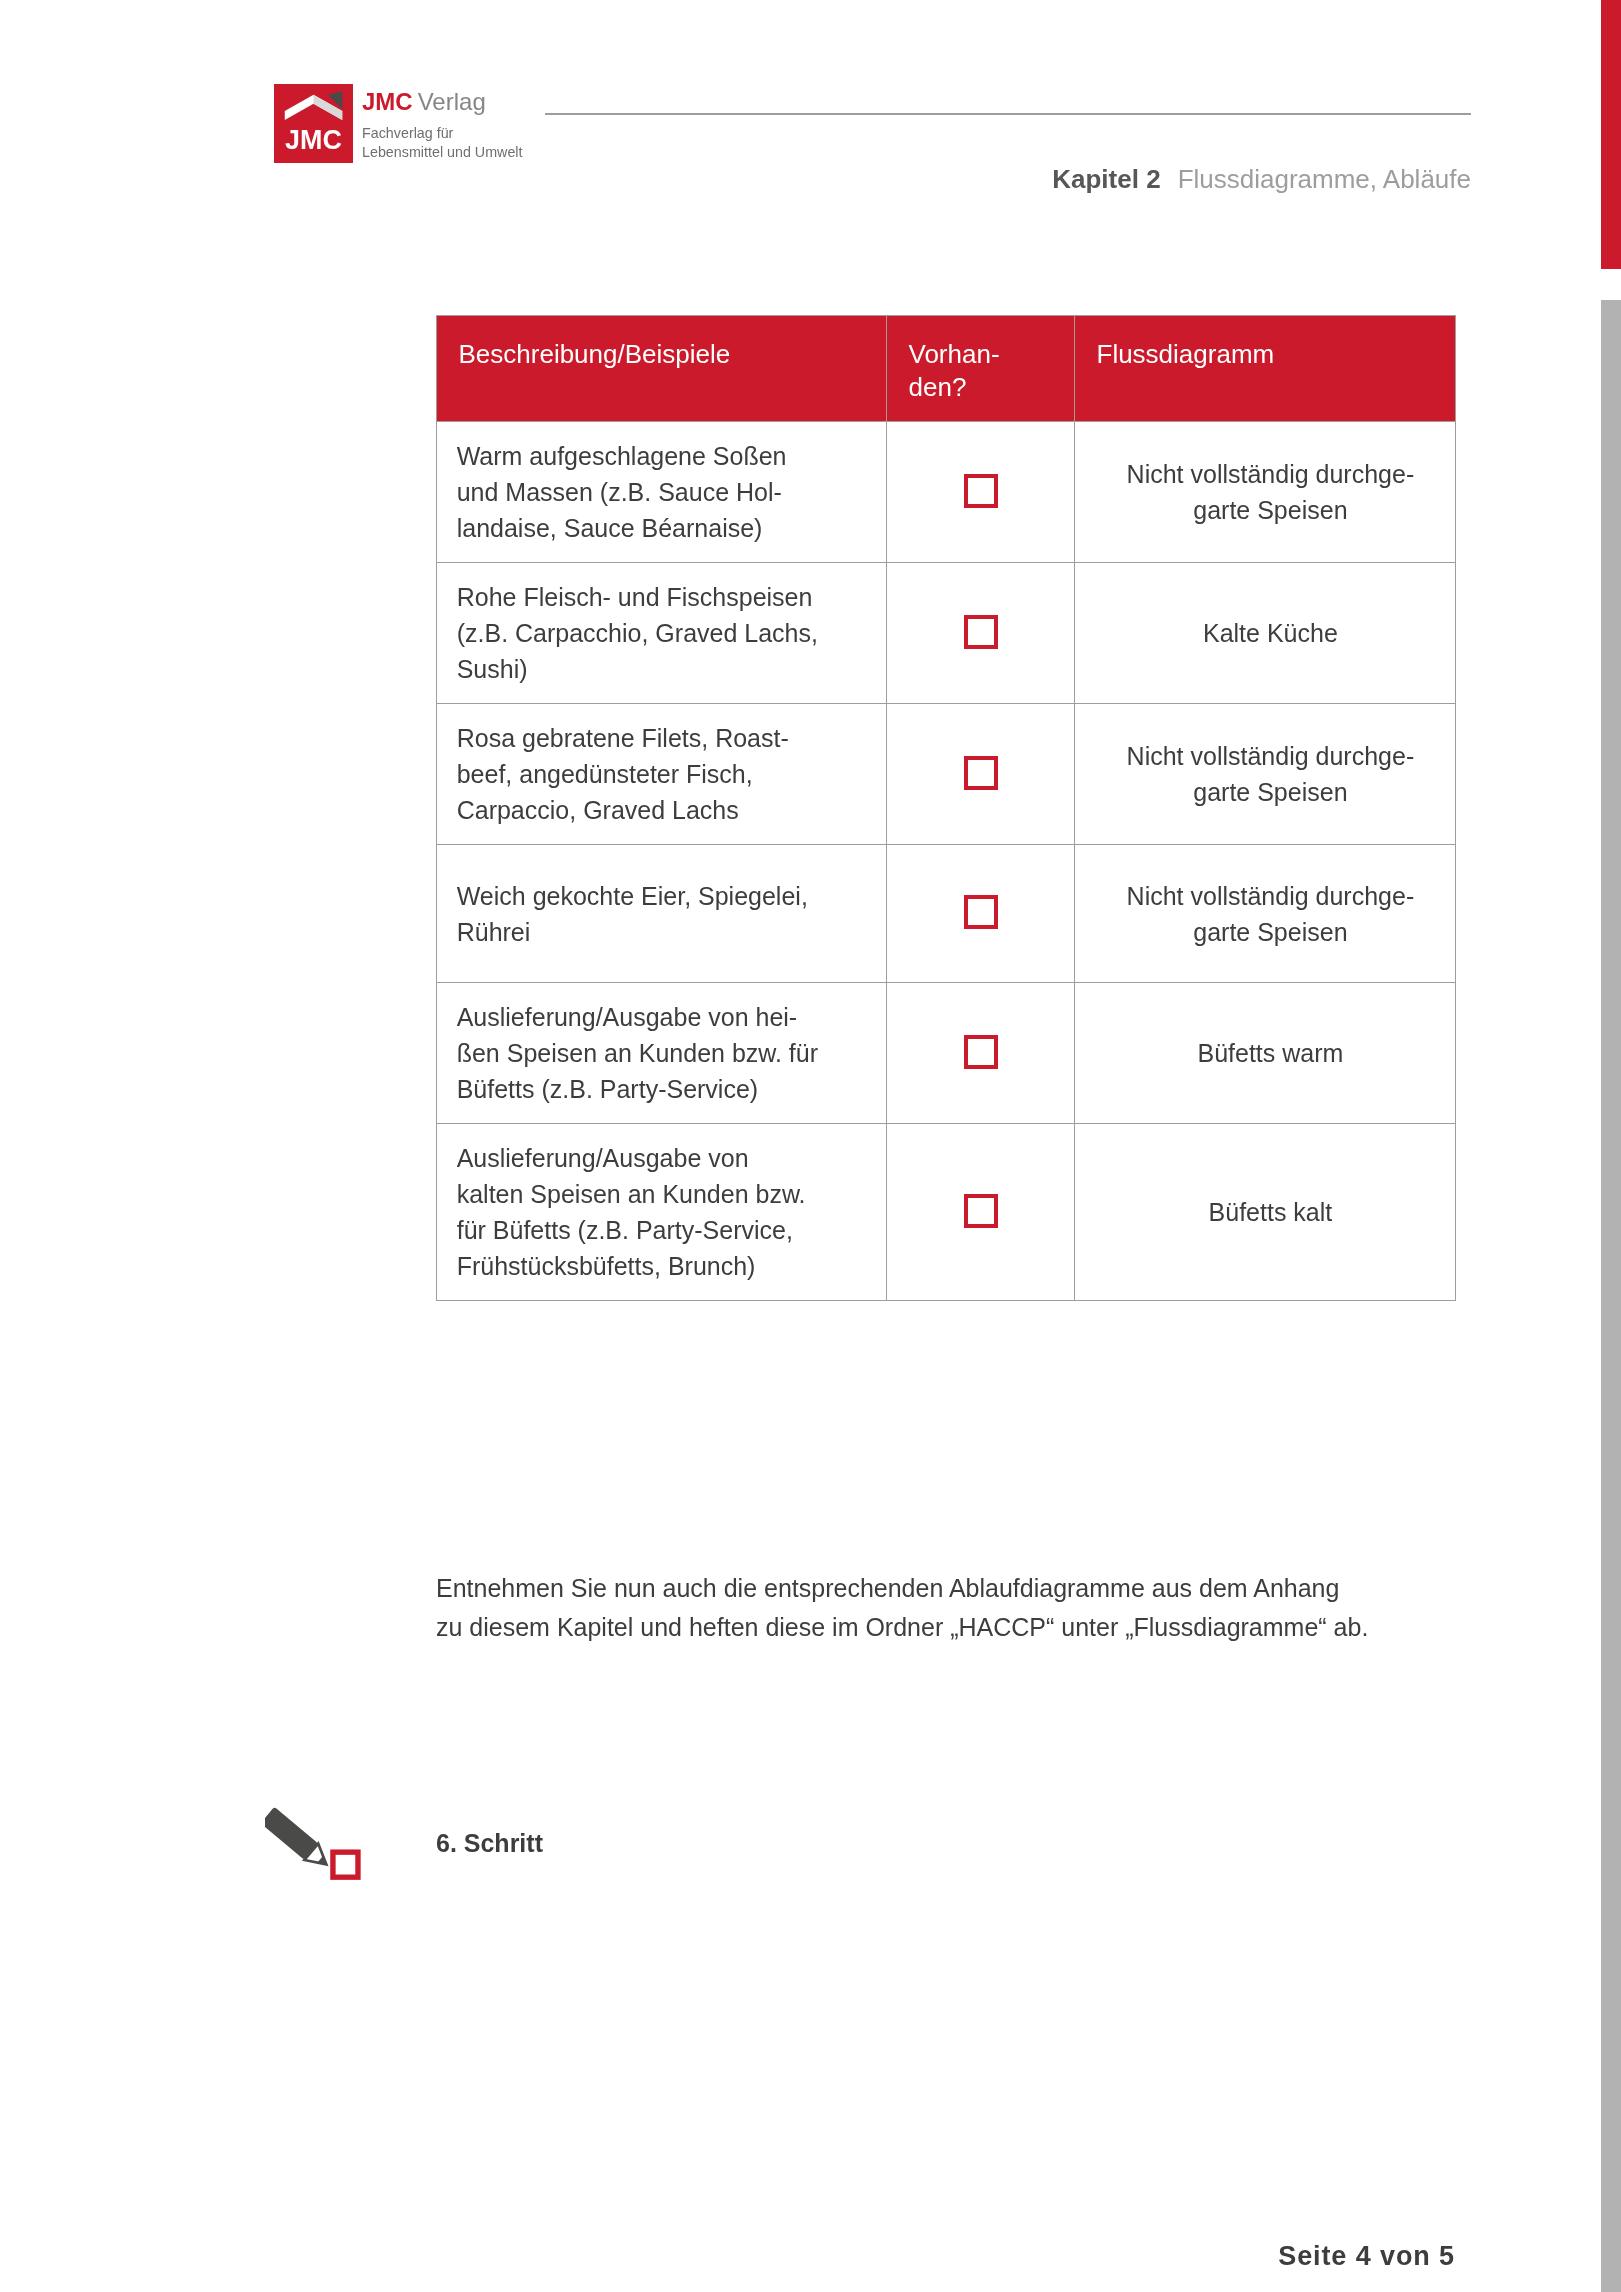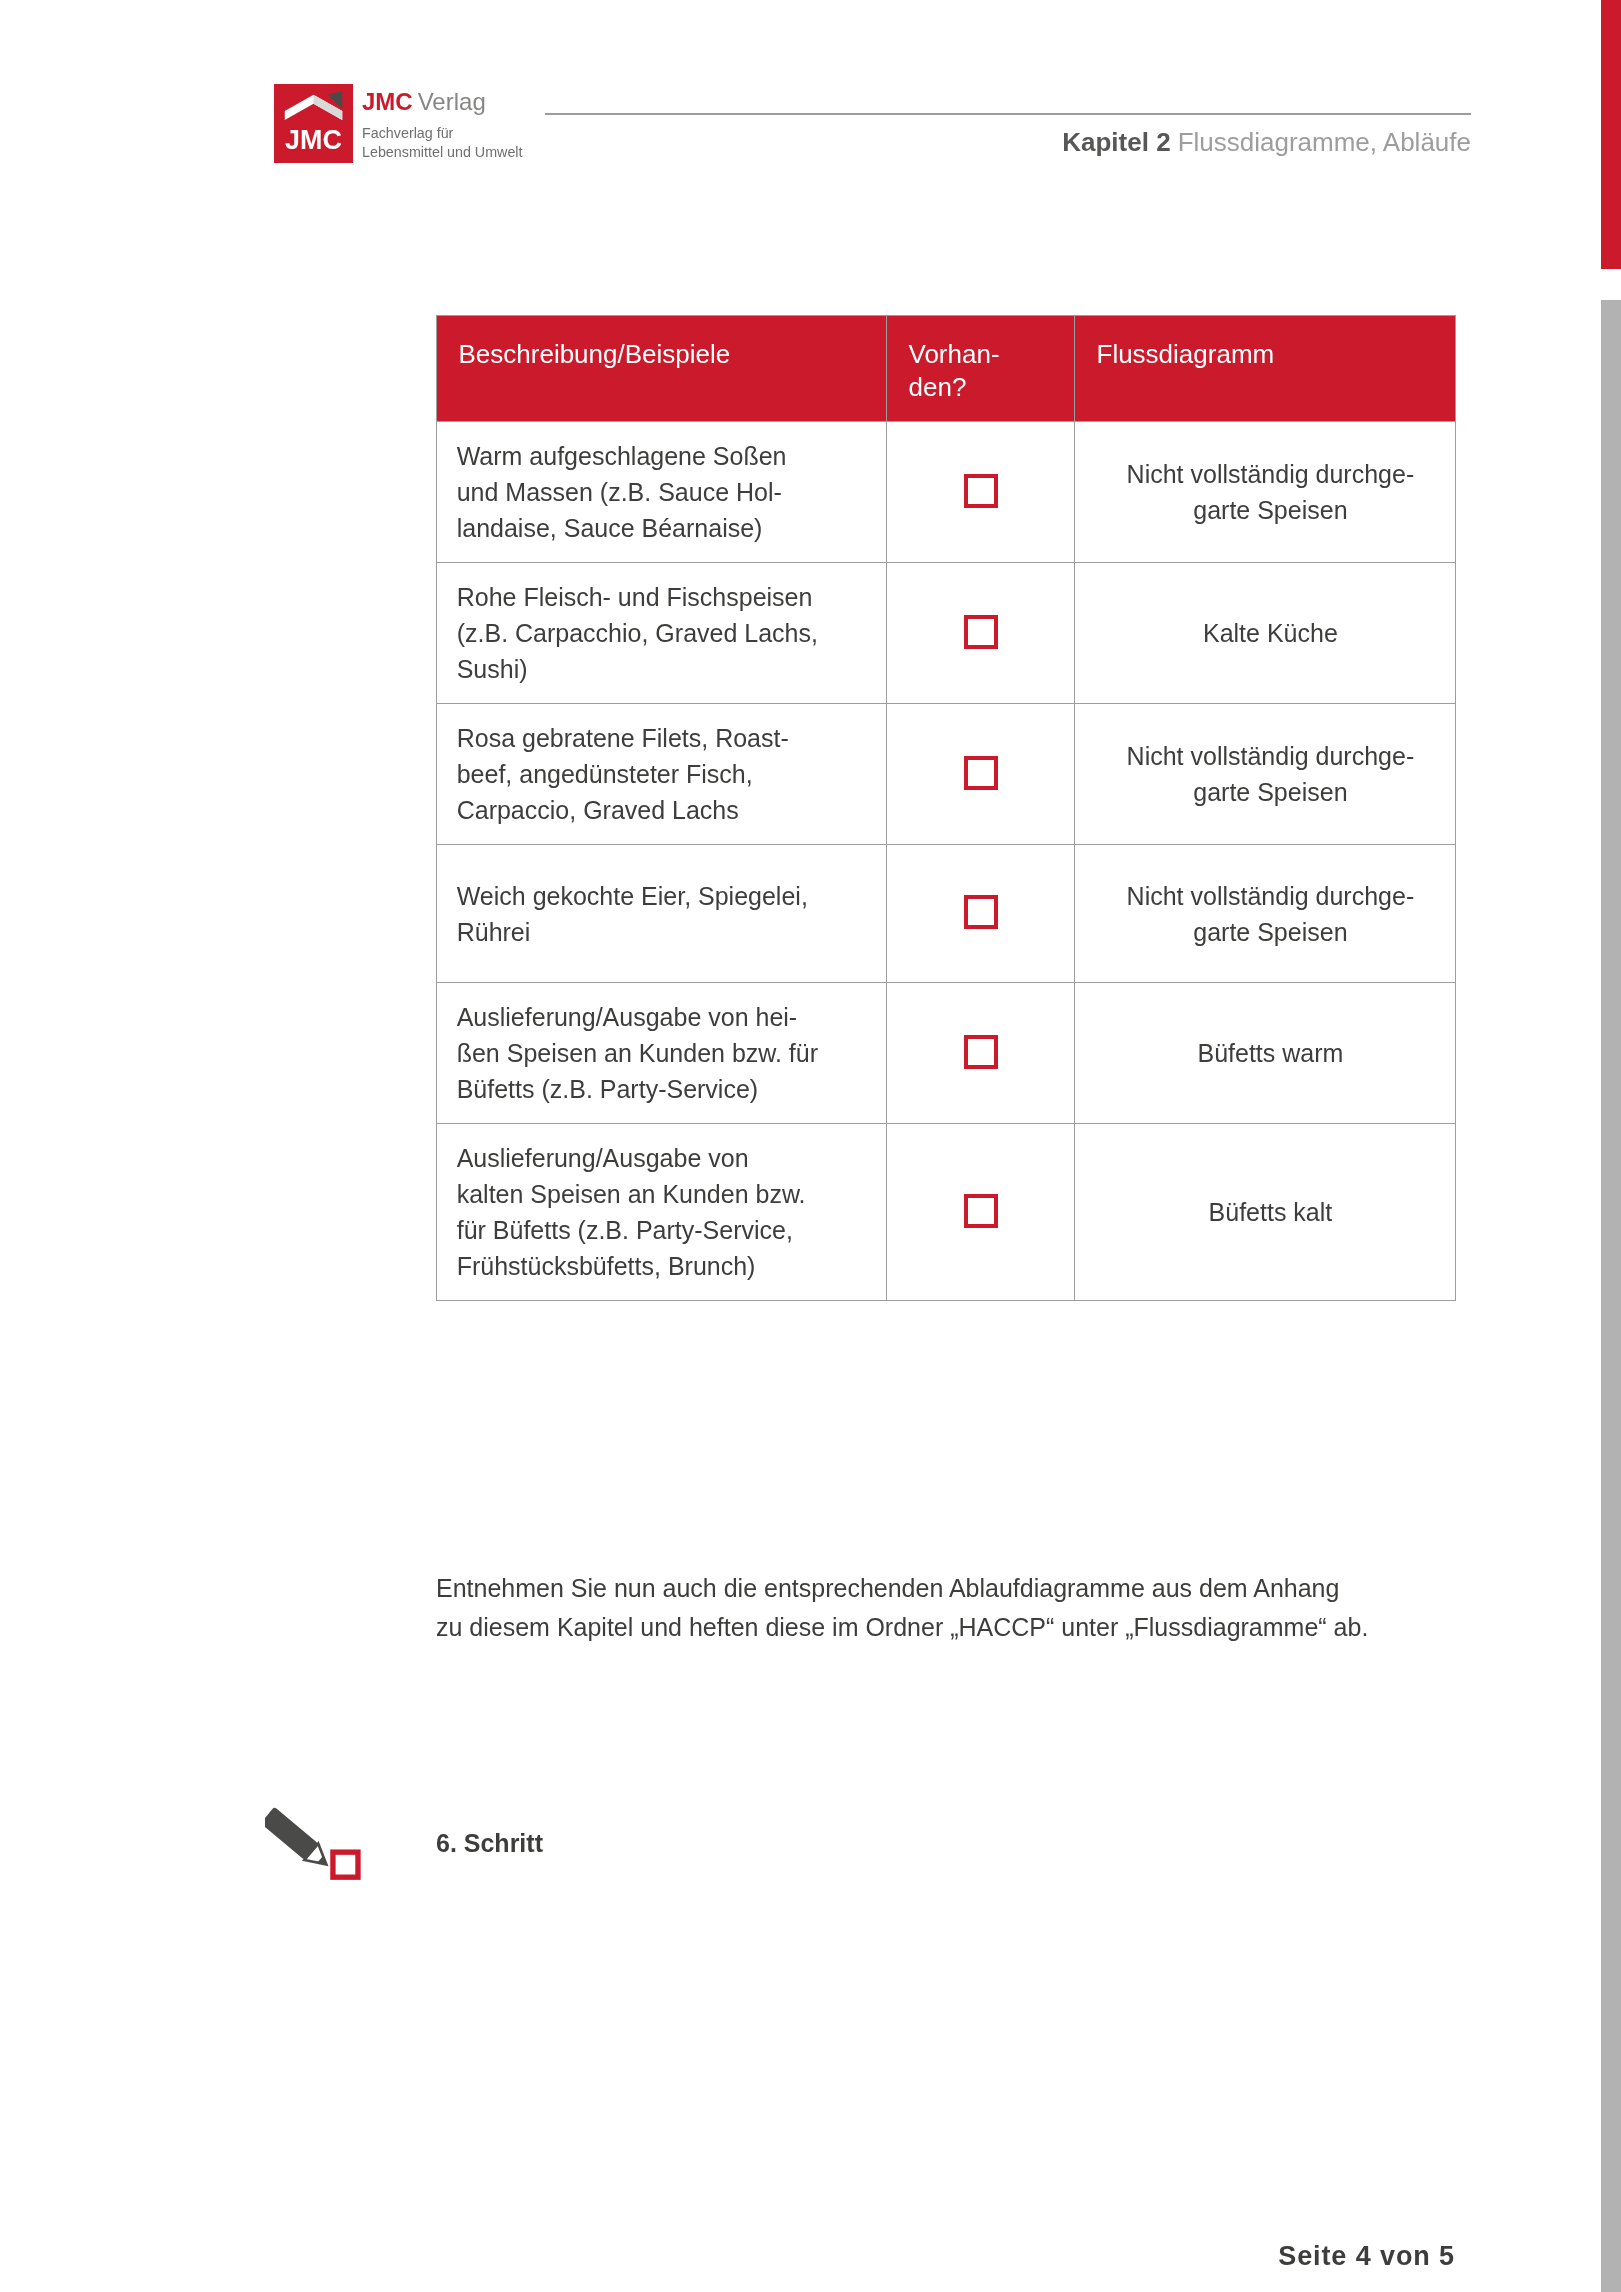--- a/index.html
+++ b/index.html
@@ -17,23 +17,23 @@
   .bar-red{position:absolute;right:0;top:0;width:19.7px;height:269px;background:var(--red);}
   .bar-gray{position:absolute;right:0;top:300px;width:19.7px;height:1993px;background:var(--bargray);}
 
   
   .logo{position:absolute;left:274px;top:84px;width:79px;height:79px;}
   .brand{position:absolute;left:362px;top:87px;font-size:24px;line-height:29px;}
   .brand-jmc{color:var(--red);font-weight:bold;}
   .brand-verlag{color:#868685;margin-left:5px;}
   .tagline{position:absolute;left:362px;top:124px;font-size:14.3px;line-height:19px;color:#6f6f6e;}
   .header-rule{position:absolute;left:545px;top:113px;width:926px;height:1.8px;background:var(--gray);}
-  .chapter{position:absolute;top:127px;right:150px;font-size:26px;line-height:30px;display:flex;gap:7px;align-items:baseline;}
+  .chapter{position:absolute;top:127px;right:150px;font-size:26px;line-height:30px;display:flex;gap:17px;align-items:baseline;}
   .chapter-label{color:#575756;font-weight:bold;}
-  .chapter-title{color:var(--gray);}
+  .chapter-title{color:var(--gray);margin-top:37px;}
 
   
   .doc-table{position:absolute;left:436px;top:315px;width:1019px;border-collapse:collapse;table-layout:fixed;}
   .doc-table col.c1{width:450px;}
   .doc-table col.c2{width:188px;}
   .doc-table col.c3{width:381px;}
   .doc-table th,.doc-table td{border:0.9px solid var(--gray);}
   .doc-table th{
     background:var(--red);color:#ffffff;font-weight:400;font-size:26px;line-height:33px;
     text-align:left;vertical-align:top;height:106px;padding:21.5px 9px 0 21.5px;white-space:pre-line;

